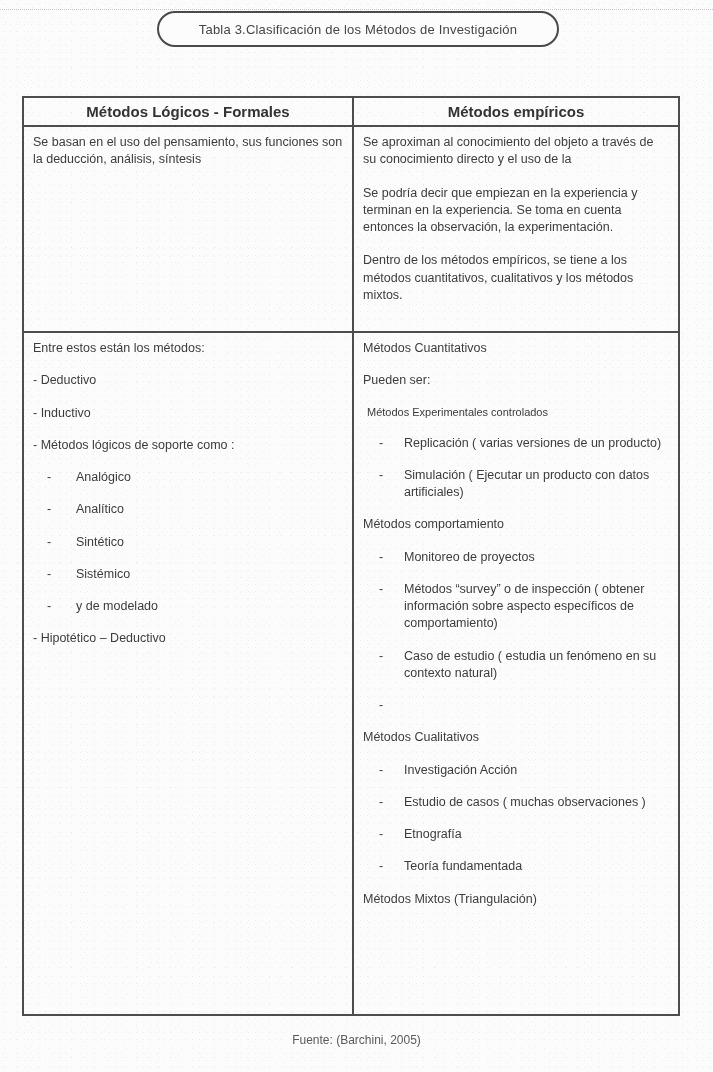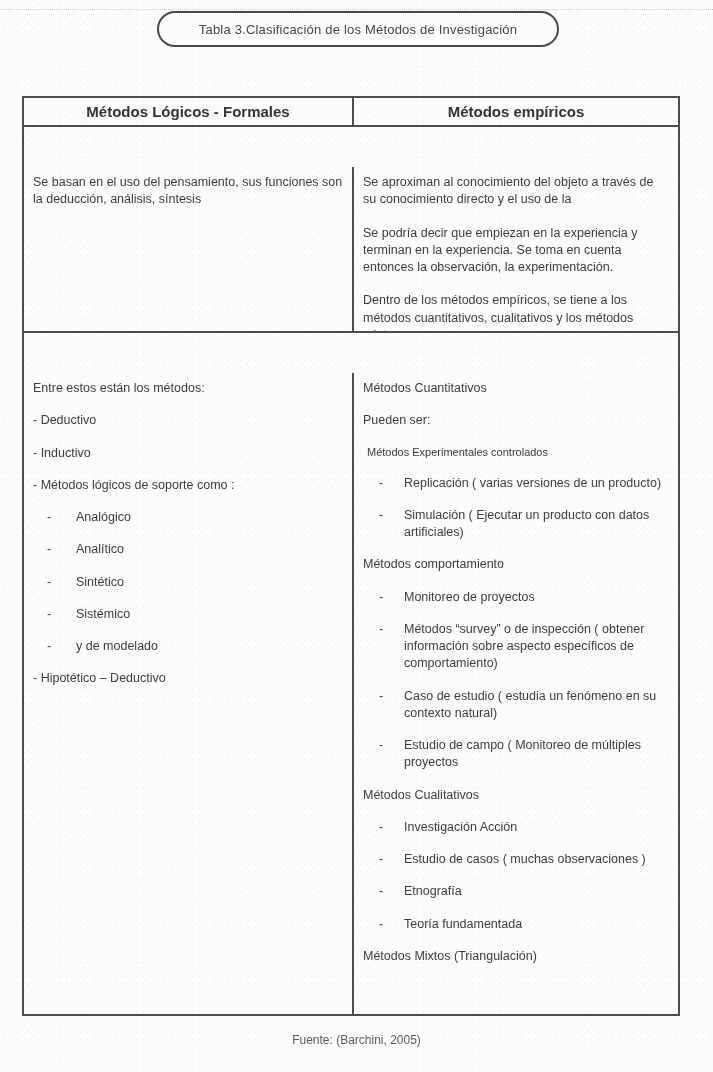--- a/index.html
+++ b/index.html
@@ -35,21 +35,21 @@
     grid-template-rows: 29px 206px 1fr;
     background: transparent;
   }
   .cell { overflow: hidden; }
   .col-l { border-right: 2px solid #4d4d4d; }
   .hdr {
     border-bottom: 2px solid #4d4d4d;
     font-weight: bold; font-size: 15px; color: #333;
     display: flex; align-items: center; justify-content: center;
   }
-  .body-cell { padding: 7px 9px; font-size: 12.5px; line-height: 1.38; margin-top: 40px; }
+  .body-cell { padding: 7px 9px; font-size: 12.5px; line-height: 1.38; }
   .row1 { border-bottom: 2px solid #4d4d4d; }
   .para { margin-bottom: 16px; }
   .para:last-child { margin-bottom: 0; }
   .line { margin-bottom: 15px; }
   .indent1 { margin-left: 14px; display: flex; }
   .indent1 .dash { width: 29px; flex: 0 0 29px; }
   .item { margin-bottom: 15px; }
   .heading { margin-left: 0; }
   .subheading { font-size: 11px; margin-left: 4px; color: #3a3a3a; }
   .bullet { display: flex; }
@@ -137,21 +137,20 @@
       <div class="item bullet">
         <span class="dash">-</span>
         <span class="btxt">Métodos “survey” o de inspección  ( obtener información sobre aspecto específicos de comportamiento)</span>
       </div>
       <div class="item bullet">
         <span class="dash">-</span>
         <span class="btxt">Caso de estudio ( estudia un fenómeno en su contexto natural)</span>
       </div>
       <div class="item bullet">
         <span class="dash">-</span>
-        <span class="btxt">Estudio de campo ( Monitoreo de múltiples proyectos</span>
       </div>
       <div class="item heading">Métodos Cualitativos</div>
       <div class="item bullet">
         <span class="dash">-</span>
         <span class="btxt">Investigación Acción</span>
       </div>
       <div class="item bullet">
         <span class="dash">-</span>
         <span class="btxt">Estudio de casos ( muchas observaciones )</span>
       </div>

